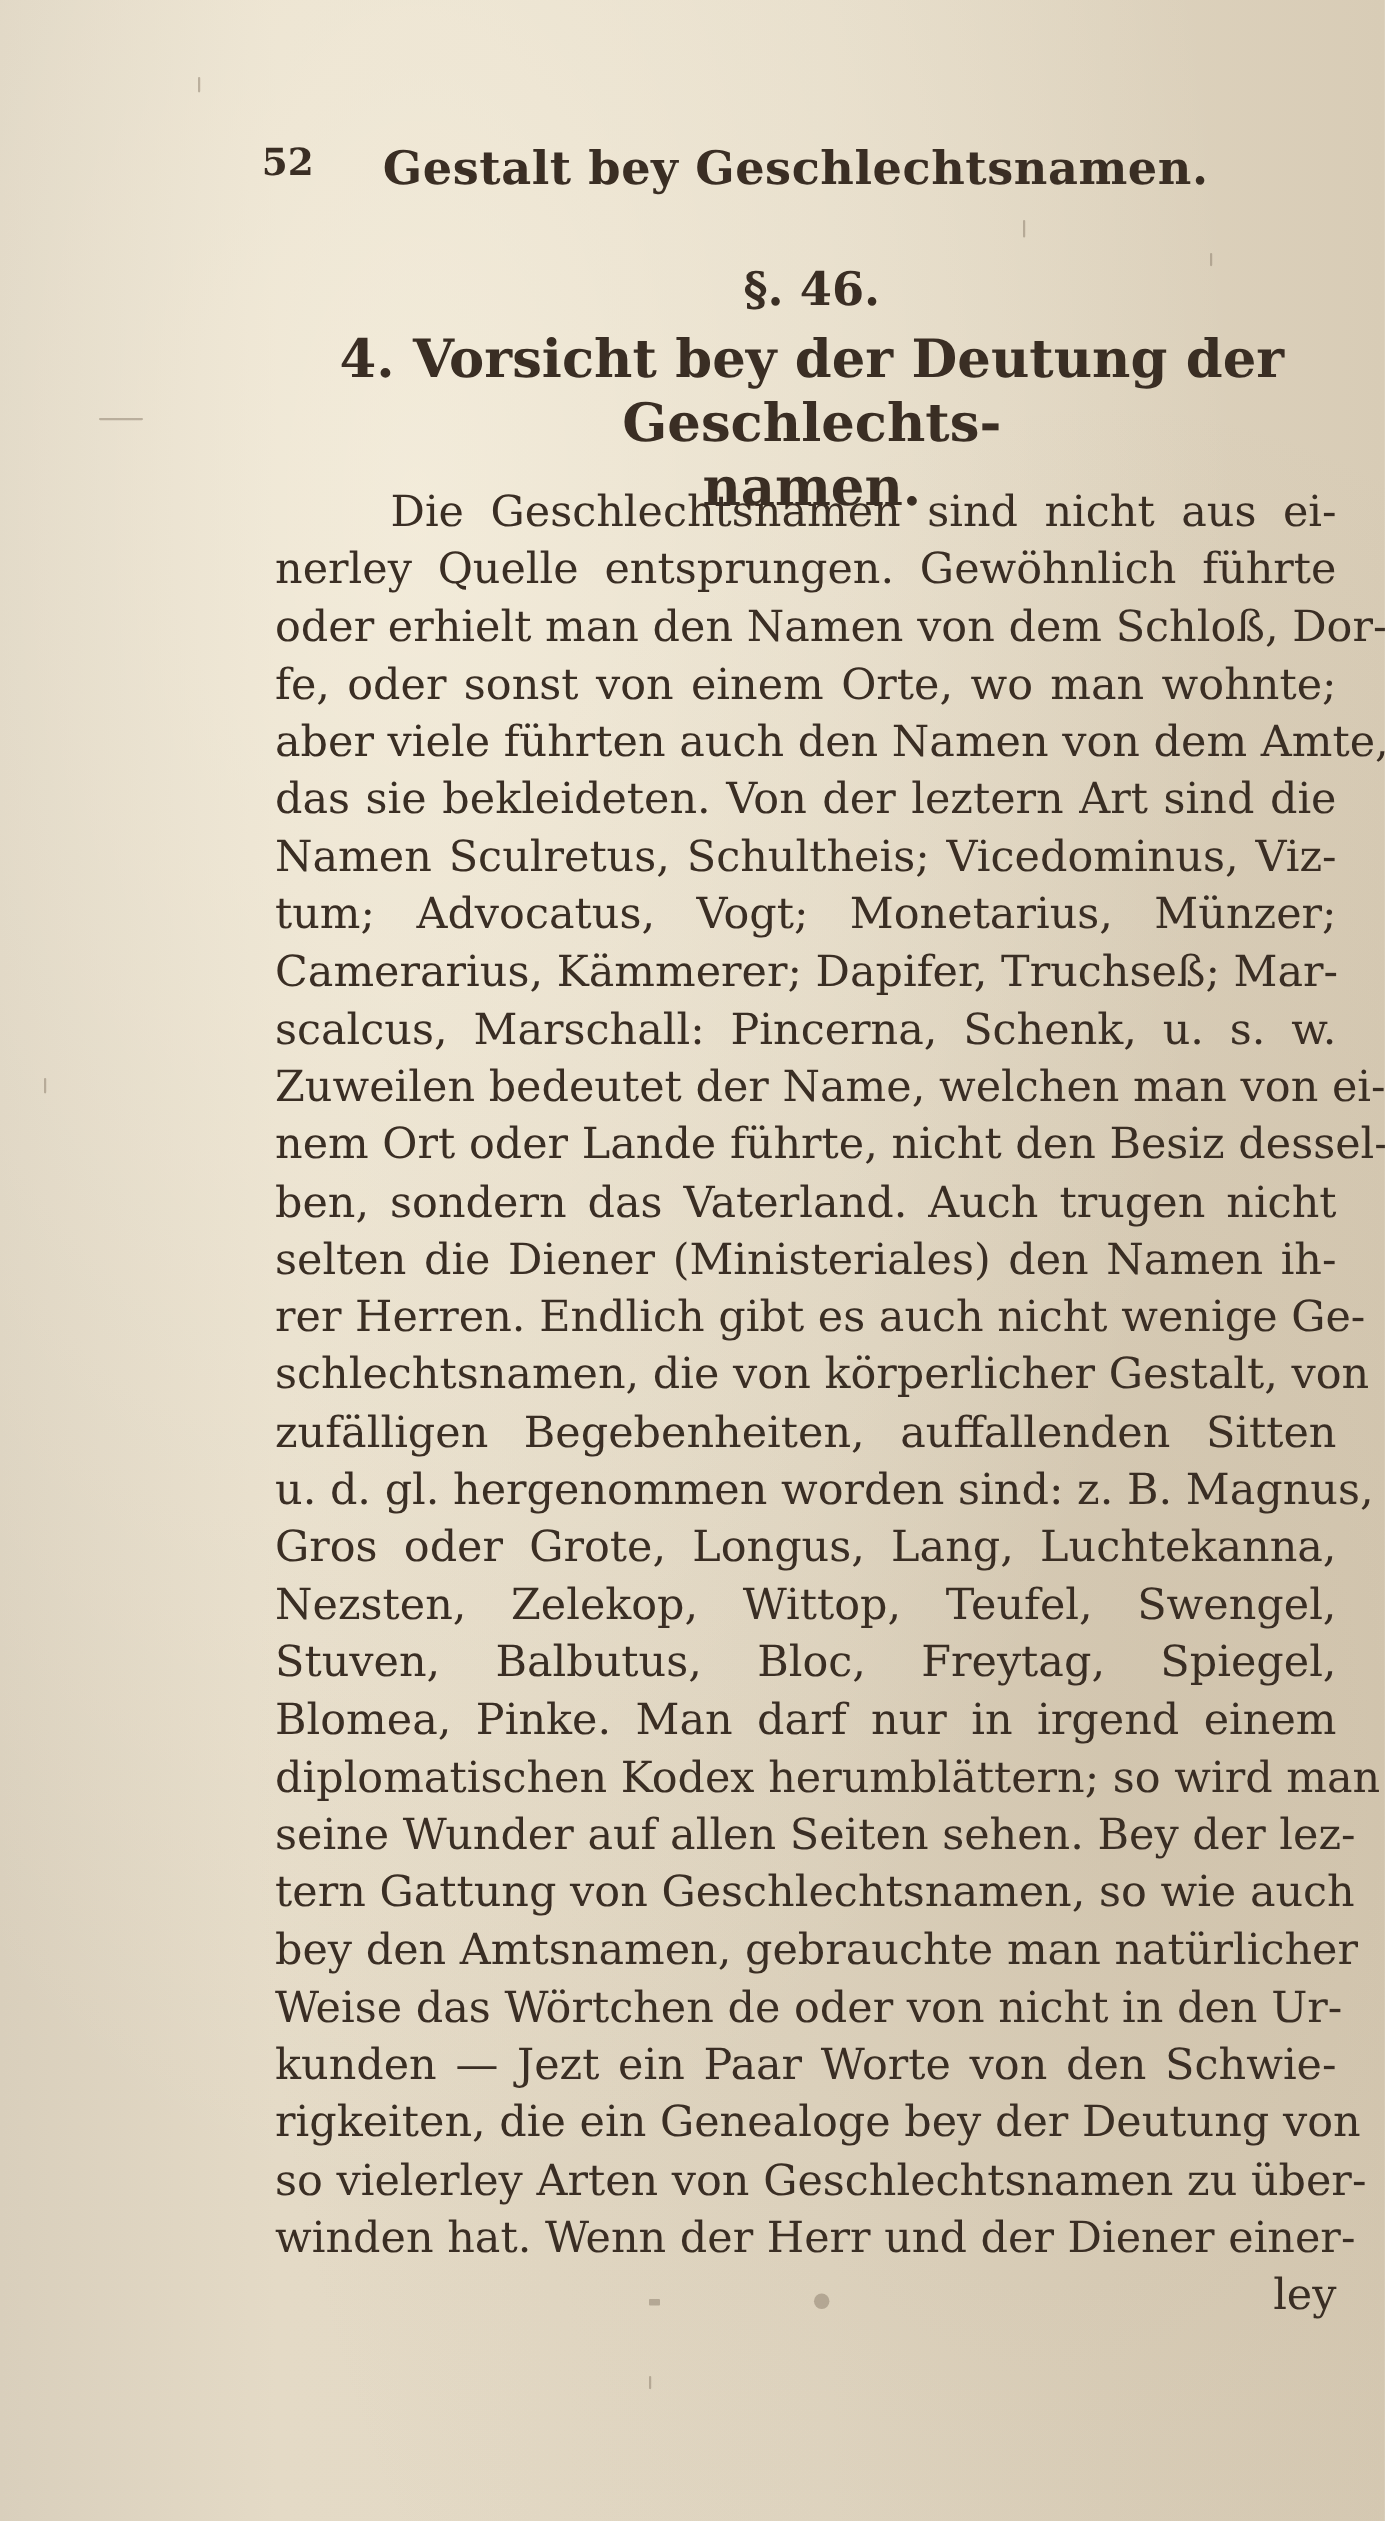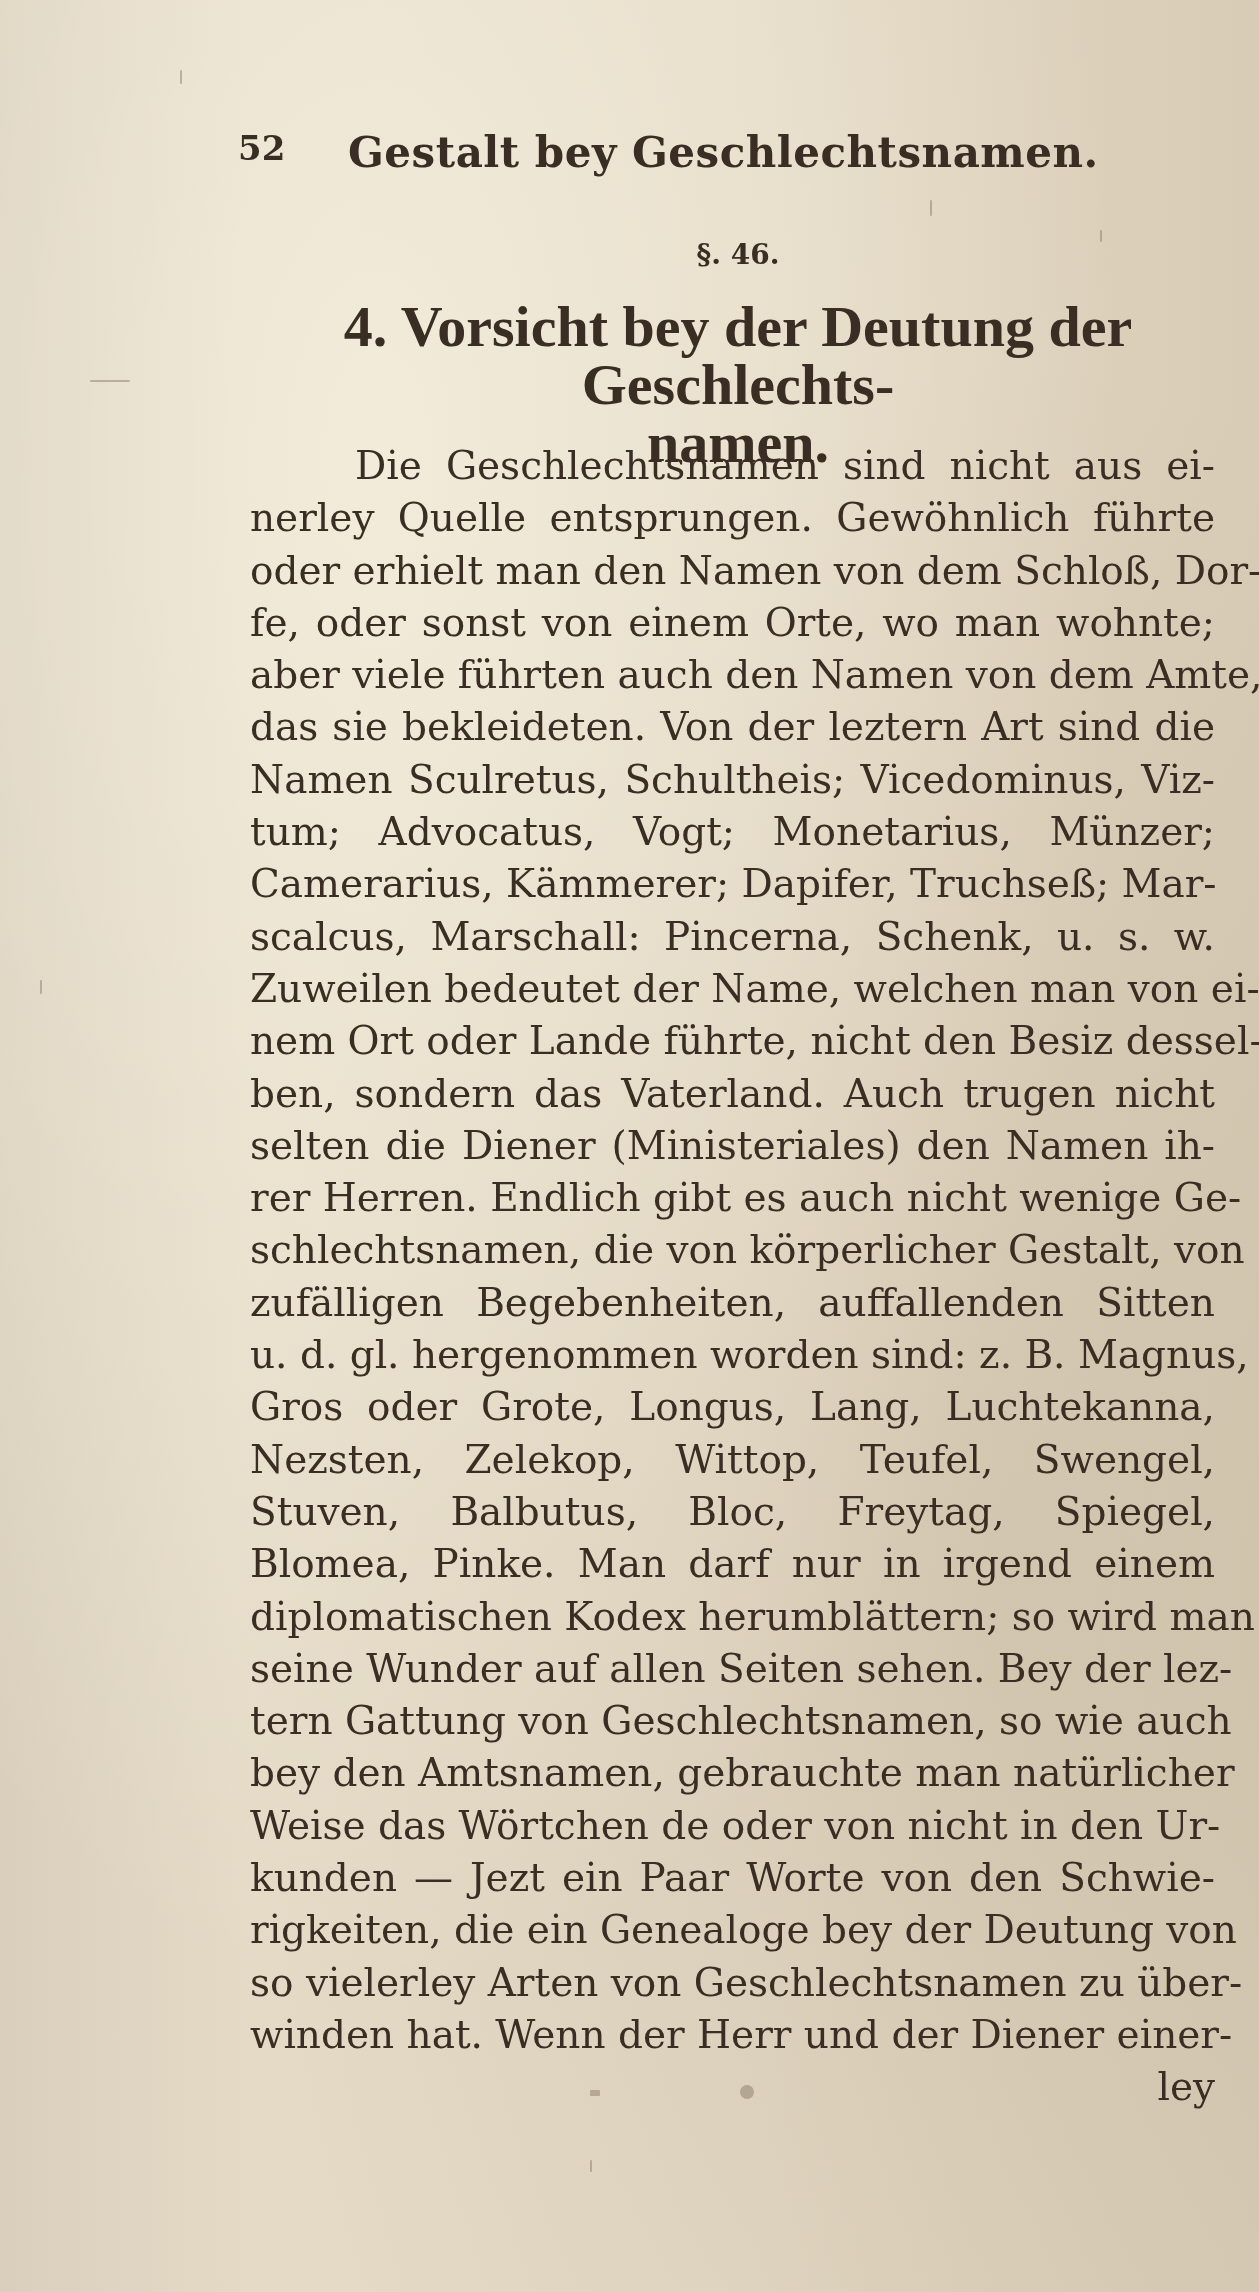--- a/index.html
+++ b/index.html
@@ -17,25 +17,25 @@
     }
     .page { position: absolute; left: 0; top: 0; width: 1259px; height: 2292px; }
     .header {
       position: absolute; left: 238px; top: 128px; width: 900px; height: 60px;
       display: flex; align-items: flex-start;
     }
     .page-number { font-size: 34px; font-weight: bold; width: 110px; }
     .running-head { font-size: 42px; font-weight: bold; letter-spacing: 0.5px; }
     .section-number {
       position: absolute; left: 238px; top: 238px; width: 1000px; text-align: center;
-      font-size: 28px; font-weight: bold;
+      font-size: 42px; font-weight: bold;
     }
     .section-title {
       position: absolute; left: 238px; top: 298px; width: 1000px; text-align: center;
-      font-size: 58px; font-weight: bold; line-height: 58px; font-family: Liberation Serif, serif;
+      font-size: 48px; font-weight: bold; line-height: 58px;
     }
     .body-text {
       position: absolute; left: 250px; top: 440px; width: 965px;
       font-size: 39px; font-weight: normal; line-height: 52.3px;
     }
     .line { display: block; text-align: justify; text-align-last: justify; white-space: nowrap; overflow: visible; }
     .line.indent { padding-left: 105px; }
     .line.last { text-align-last: right; }
     .speck { position: absolute; background: #8a7c6a; opacity: 0.5; border-radius: 1px; }
   </style>

